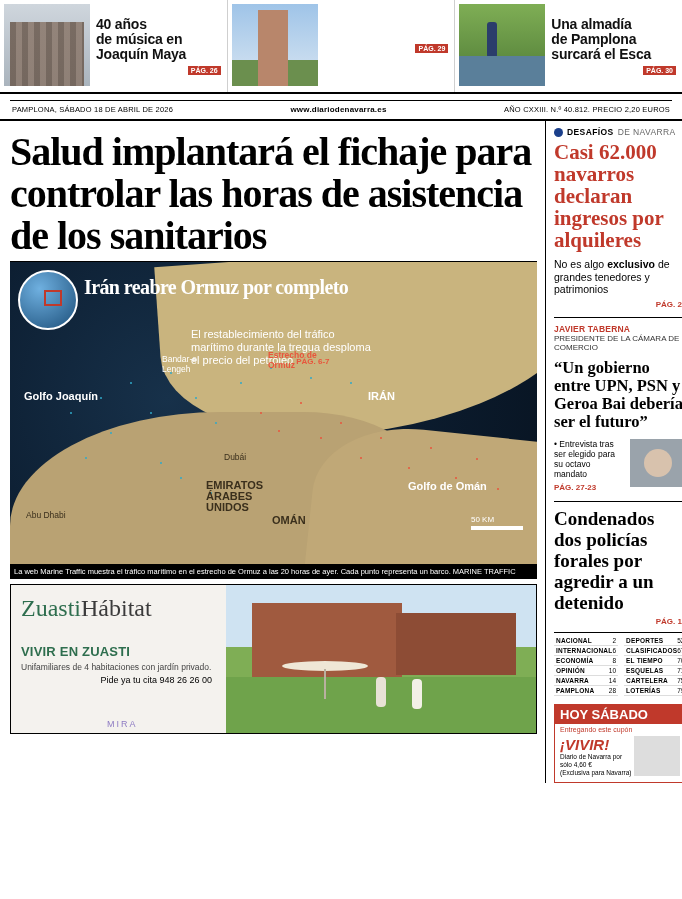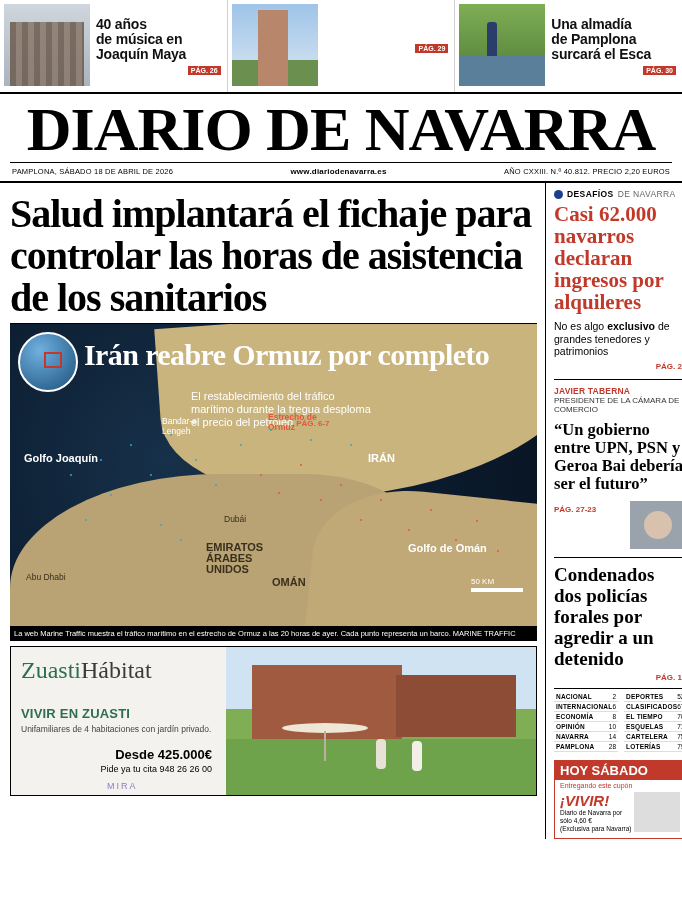--- a/index.html
+++ b/index.html
@@ -67,21 +67,21 @@
   .map{position:relative;height:302px;border-top:1px solid #000;margin-top:4px;overflow:hidden;background:#0b1b2b;}
   .map-sea{position:absolute;inset:0;background:
      radial-gradient(circle at 30% 45%, #17314a 0%, #0c1d30 55%, #081422 100%);}
   .land-iran{position:absolute;left:150px;top:-10px;width:430px;height:180px;background:#c9b47e;
      border-radius:0 0 60% 40%/0 0 70% 50%;transform:rotate(-4deg);}
   .land-arab{position:absolute;left:0px;top:150px;width:420px;height:190px;background:#b9a273;
      border-radius:50% 30% 0 0/60% 40% 0 0;}
   .land-oman{position:absolute;left:300px;top:170px;width:260px;height:180px;background:#c0a877;
      border-radius:40% 0 0 0;transform:rotate(6deg);}
   .map-title{position:absolute;left:74px;top:14px;font-family:"Liberation Serif",serif;font-weight:bold;
-     font-size:30px;color:#fff;letter-spacing:-.6px;}
+     font-size:20px;color:#fff;letter-spacing:-.6px;}
   .globe{position:absolute;left:8px;top:8px;width:56px;height:56px;border-radius:50%;
      background:radial-gradient(circle at 35% 30%,#6fb0e0,#1c4f7a);border:2px solid #fff;}
   .globe:after{content:"";position:absolute;left:24px;top:18px;width:14px;height:12px;border:2px solid #c0392b;}
   .map-caption-box{position:absolute;right:166px;top:66px;width:180px;color:#fff;font-size:11px;line-height:13px;}
   .lbl{position:absolute;color:#fff;font-size:8.5px;}
   .lbl.dark{color:#3a2f1c;}
   .lbl.big{font-size:11px;font-weight:bold;}
   .lbl.red{color:#e8553c;font-weight:bold;}
   .scalebar{position:absolute;right:14px;bottom:34px;color:#fff;font-size:8px;}
   .scalebar .bar{display:block;width:52px;height:4px;background:#fff;margin-top:2px;}
@@ -170,21 +170,20 @@
           <div class="art-river"></div>
         </div>
       <div class="teaser-text">
         <div class="teaser-title">Una almadía<br>de Pamplona<br>surcará el Esca</div>
         <div class="teaser-page">PÁG. 30</div>
       </div>
     </div>
   </div>
 
   <div class="masthead">
-    <div class="masthead-title">DIARIO DE NAVARRA</div>
     <div class="masthead-rule"></div>
     <div class="masthead-meta">
       <div>PAMPLONA, SÁBADO 18 DE ABRIL DE 2026</div>
       <div class="site">www.diariodenavarra.es</div>
       <div>AÑO CXXIII. N.º 40.812. PRECIO 2,20  EUROS</div>
     </div>
   </div>
   <div class="masthead-rule2"></div>
 
   <div class="main">
@@ -254,21 +253,20 @@
       </div>
       <div class="map-foot">La web Marine Traffic muestra el tráfico marítimo en el estrecho de Ormuz a las 20 horas de ayer.  Cada punto representa un barco.  MARINE TRAFFIC</div>
 
       <div class="ad">
         <div class="ad-left">
           <div class="ad-brand">
             <span style="color:#2e6e4e">Zuasti</span><span>Hábitat</span>
           </div>
           <div class="ad-h">VIVIR EN ZUASTI</div>
           <div class="ad-p">Unifamiliares de 4 habitaciones con jardín privado.</div>
-          <div class="ad-price">Desde 425.000€</div>
           <div class="ad-cta">Pide ya tu cita 948 26 26 00</div>
           <div class="ad-logo">MIRA</div>
         </div>
         <div class="ad-right">
           <div class="ad-house"></div>
           <div class="ad-house2"></div>
           <div class="ad-lawn"></div>
           <div class="ad-umb"></div>
           <div class="ad-pole"></div>
           <div class="ad-fig" style="left:150px;top:92px"></div>
@@ -289,20 +287,21 @@
       </div>
       <div class="pag-right">PÁG. 21</div>
 
       <div class="hr"></div>
 
       <div class="name">JAVIER TABERNA</div>
       <div class="role">PRESIDENTE DE LA CÁMARA DE COMERCIO</div>
       <div class="quote">“Un gobierno entre UPN, PSN y Geroa Bai debería ser el futuro”</div>
       <div class="inter-row">
         <div class="inter-text">
+          <div>• Entrevista tras ser elegido para su octavo mandato</div>
           <div class="pagref" style="margin-top:4px">PÁG. 27-23</div>
         </div>
         <div class="portrait"></div>
       </div>
 
       <div class="hr"></div>
 
       <div class="r-head2">Condenados dos policías forales por agredir a un detenido</div>
       <div class="pag-right">PÁG. 16</div>
 

